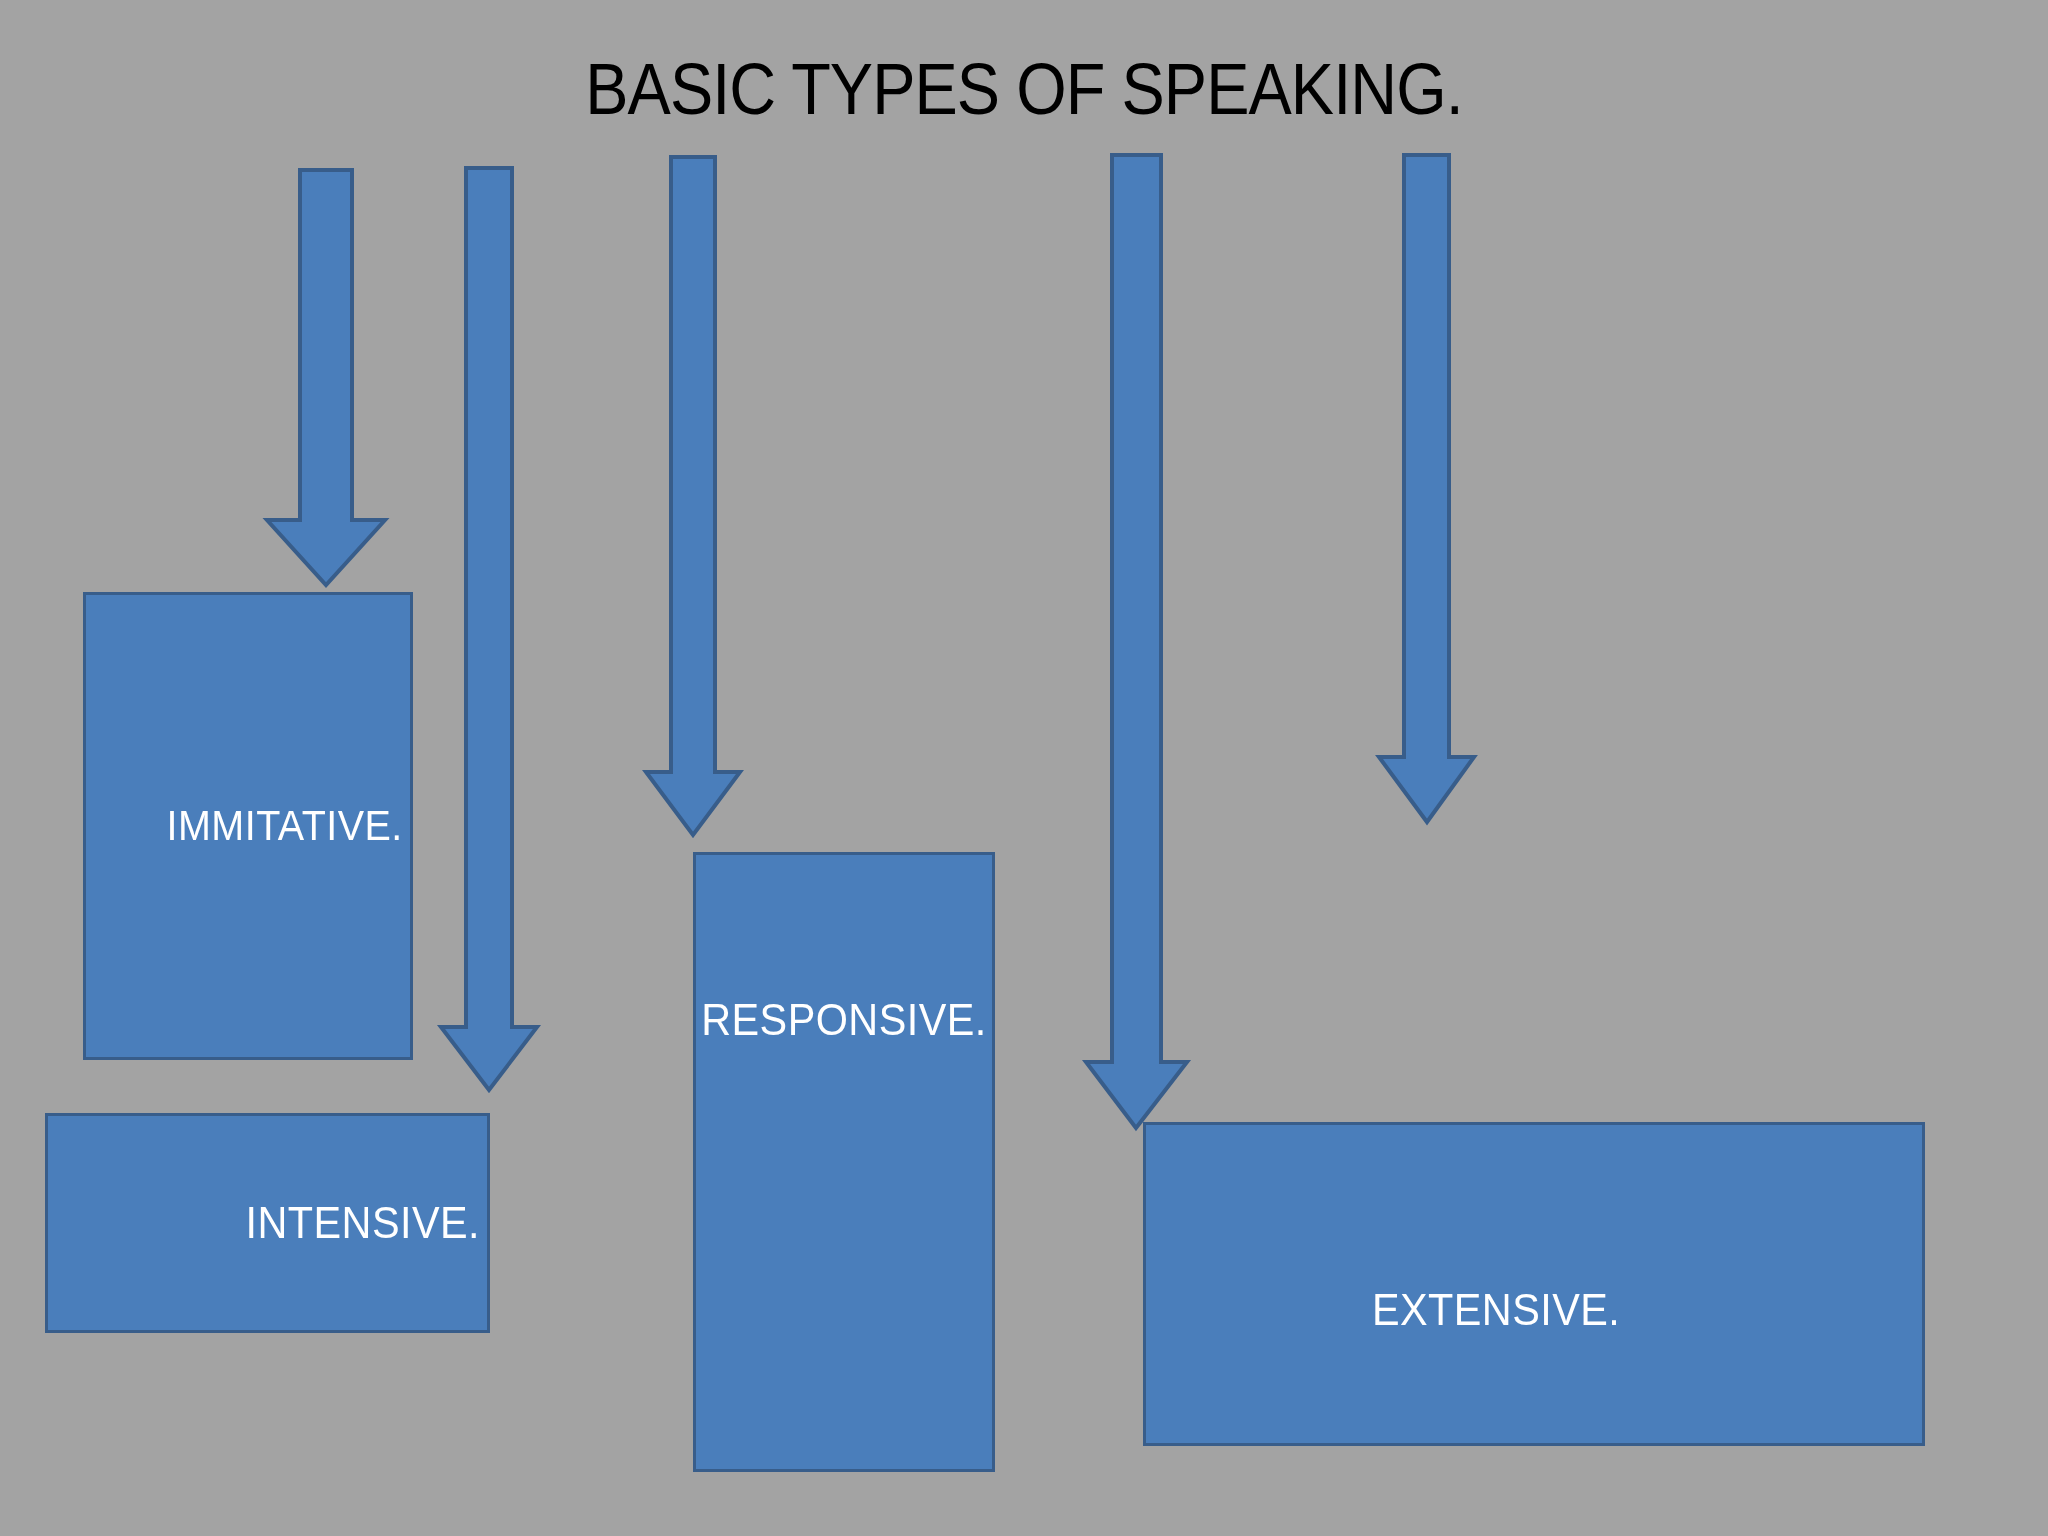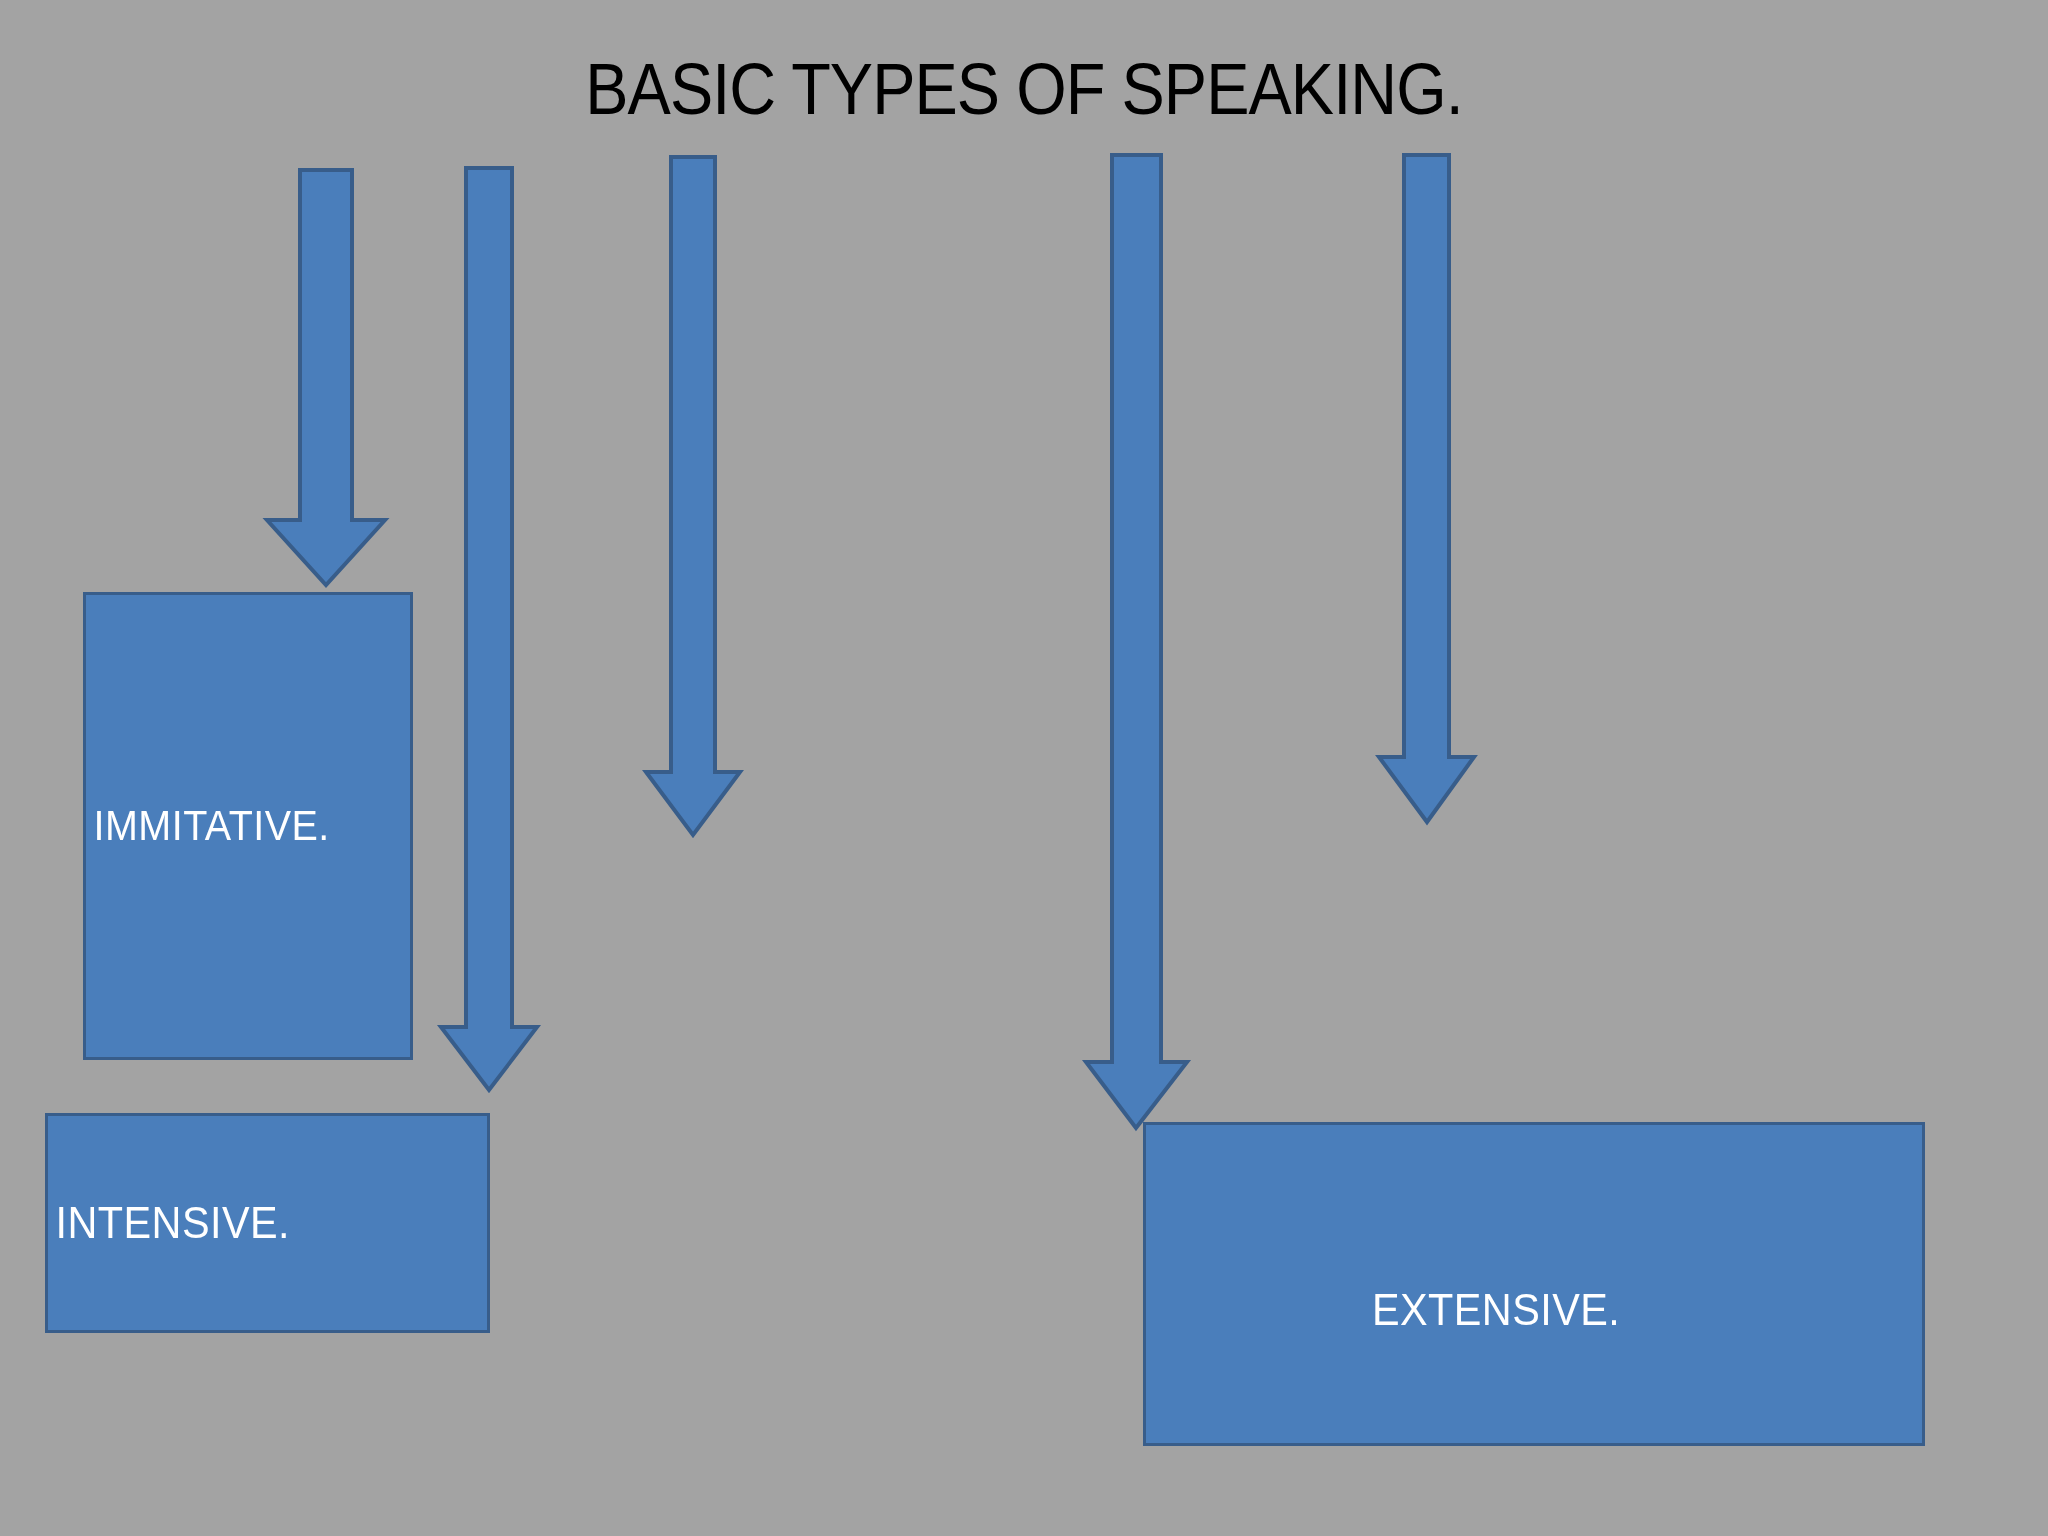--- a/index.html
+++ b/index.html
@@ -45,21 +45,21 @@
   .arrow-layer { z-index: 1; }
   .box-layer   { z-index: 2; }
 
   .node-box {
     position: absolute;
     background: #4a7ebb;
     border: 3px solid #385d8a;
     box-sizing: border-box;
     display: flex;
     align-items: center;
-    justify-content: flex-start;
+    justify-content: flex-end;
   }
   .node-label {
     color: #ffffff;
     font-family: "Liberation Sans", sans-serif;
     font-size: 44px;
     font-weight: 400;
     letter-spacing: 0.5px;
     white-space: nowrap;
     transform: scaleX(0.94);
   }
@@ -100,20 +100,23 @@
   <div class="box-layer">
 
     <div class="node-box" id="node-immitative">
       <span class="node-label">IMMITATIVE.</span>
     </div>
 
     <div class="node-box" id="node-intensive">
       <span class="node-label">INTENSIVE.</span>
     </div>
 
+    <div class="node-box" id="node-responsive">
+      <span class="node-label">RESPONSIVE.</span>
+    </div>
 
 
     <div class="node-box" id="node-extensive">
       <span class="node-label">EXTENSIVE.</span>
     </div>
 
   </div>
 </div>
 
 </body></html>

